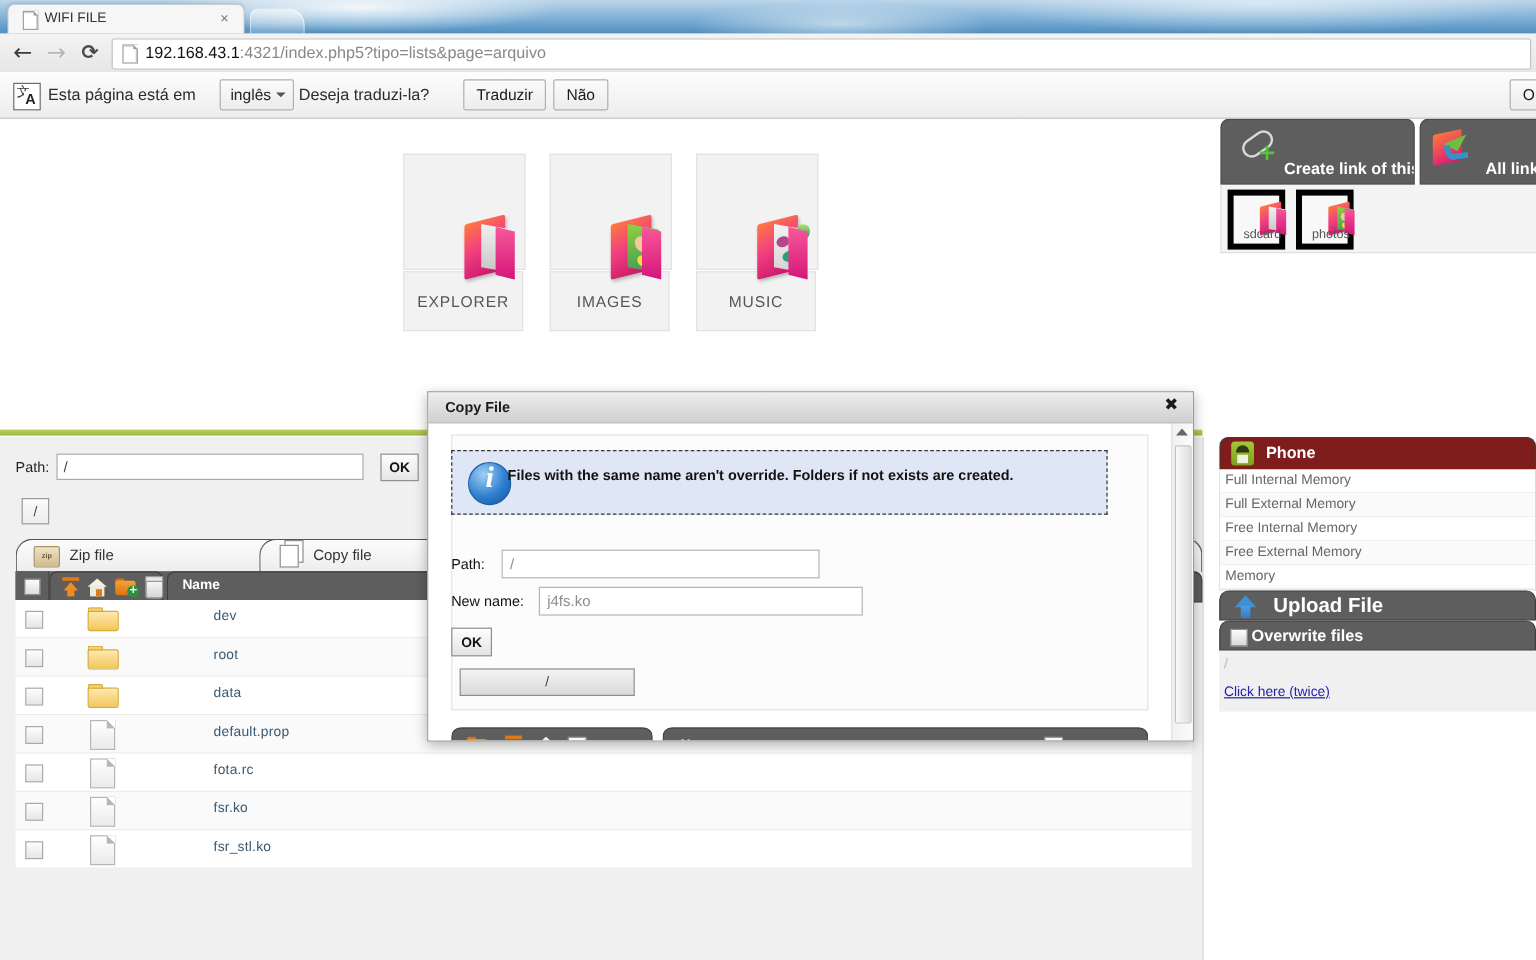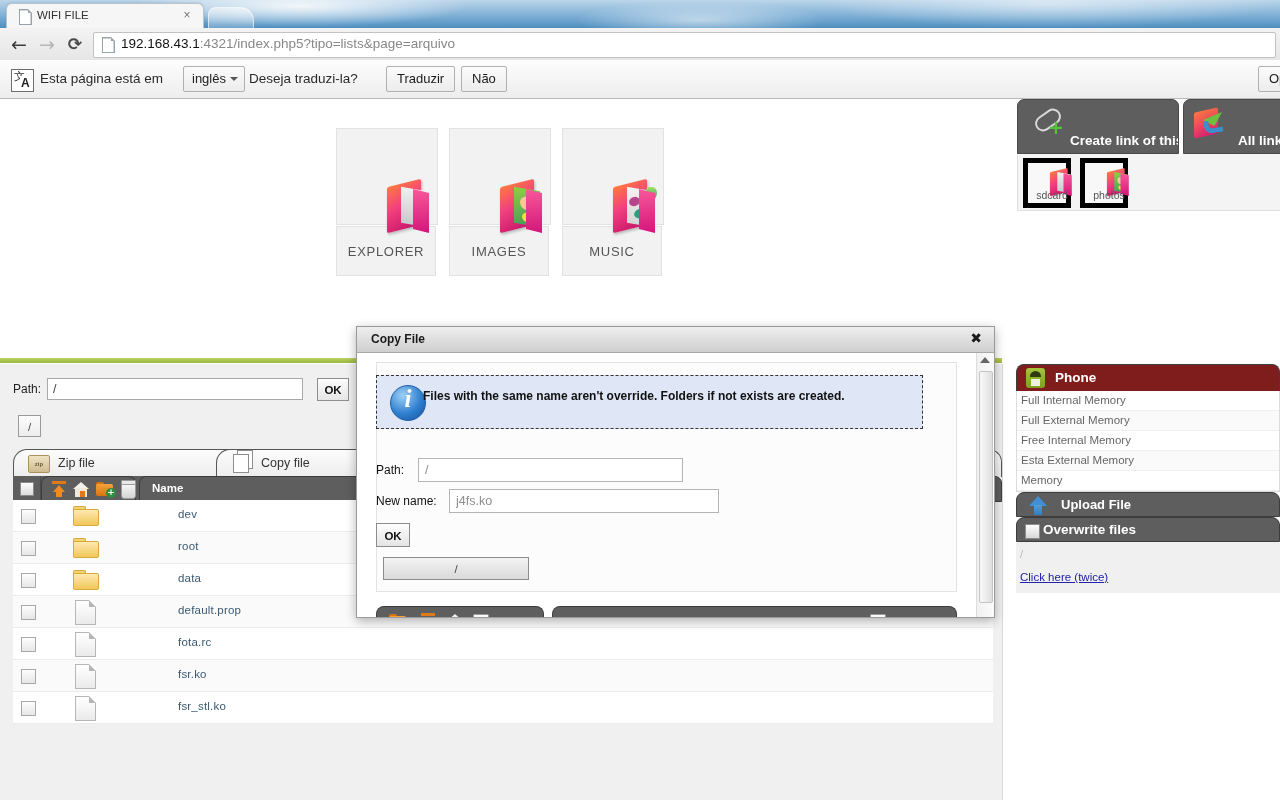--- a/index.html
+++ b/index.html
@@ -143,21 +143,21 @@
   }
 
   
   .page{
     position:absolute; left:0; top:99px; width:1280px; height:701px;
     background:#ffffff; overflow:hidden;
   }
 
   
   .tiles{ position:absolute; left:336px; top:29px; }
-  .tile{ float:left; width:104px; margin-right:9px; }
+  .tile{ float:left; width:104px; margin-right:18px; }
   .tile-img{
     width:100px; height:95px; background:#f2f2f2;
     border:1px solid #e2e2e2; position:relative;
   }
   .tile-label{
     width:100px; height:50px; margin-top:1px; background:#f2f2f2;
     border:1px solid #e2e2e2; line-height:50px; text-align:center;
     font-size:13px; letter-spacing:.7px; color:#555;
     font-family:"Liberation Sans", sans-serif; box-sizing:border-box;
   }
@@ -436,21 +436,21 @@
     height:19px; line-height:19px; font-size:11.5px; color:#666;
     padding-left:4px; border-bottom:1px solid #efefef;
     font-family:"Liberation Sans", sans-serif;
     background:#fff;
   }
   .rp-row.alt{ background:#fafafa; }
   .rp-head2{
     position:relative; margin-top:0; height:25px; background:#5e5e5e;
     border-radius:8px 8px 0 0; border:1px solid #3d3d3d;
     box-sizing:border-box;
-    color:#fff; font-size:13px; font-weight:bold; line-height:24px;
+    color:#fff; font-size:17px; font-weight:bold; line-height:24px;
     font-family:"Liberation Sans", sans-serif;
     padding-left:14px;
   }
   .rp-head2 .txt{ position:absolute; left:44px; top:0; }
   .upico{ position:absolute; left:12px; top:3px; width:18px; height:19px; }
   .upico .a{ position:absolute; left:0; top:0; width:0;height:0;
     border-left:9px solid transparent;border-right:9px solid transparent;border-bottom:10px solid #3f8fd6;}
   .upico .s{ position:absolute; left:5px; top:9px; width:8px;height:10px;
     background:linear-gradient(180deg,#4f9fe0,#2f7ec0);}
   .rp-head3{
@@ -827,21 +827,21 @@
 
   <div class="right-panel">
     <div class="rp-head">
       <span class="andro"></span>
       <span class="txt">Phone</span>
     </div>
     <div class="rp-rows">
       <div class="rp-row">Full Internal Memory</div>
       <div class="rp-row alt">Full External Memory</div>
       <div class="rp-row">Free Internal Memory</div>
-      <div class="rp-row alt">Esta External Memory</div>
+      <div class="rp-row alt">Free External Memory</div>
       <div class="rp-row">Memory</div>
     </div>
     <div class="rp-head2">
       <span class="upico">
           <span class="a"></span>
           <span class="s"></span>
         </span>
       <span class="txt">Upload File</span>
     </div>
     <div class="rp-head3">

